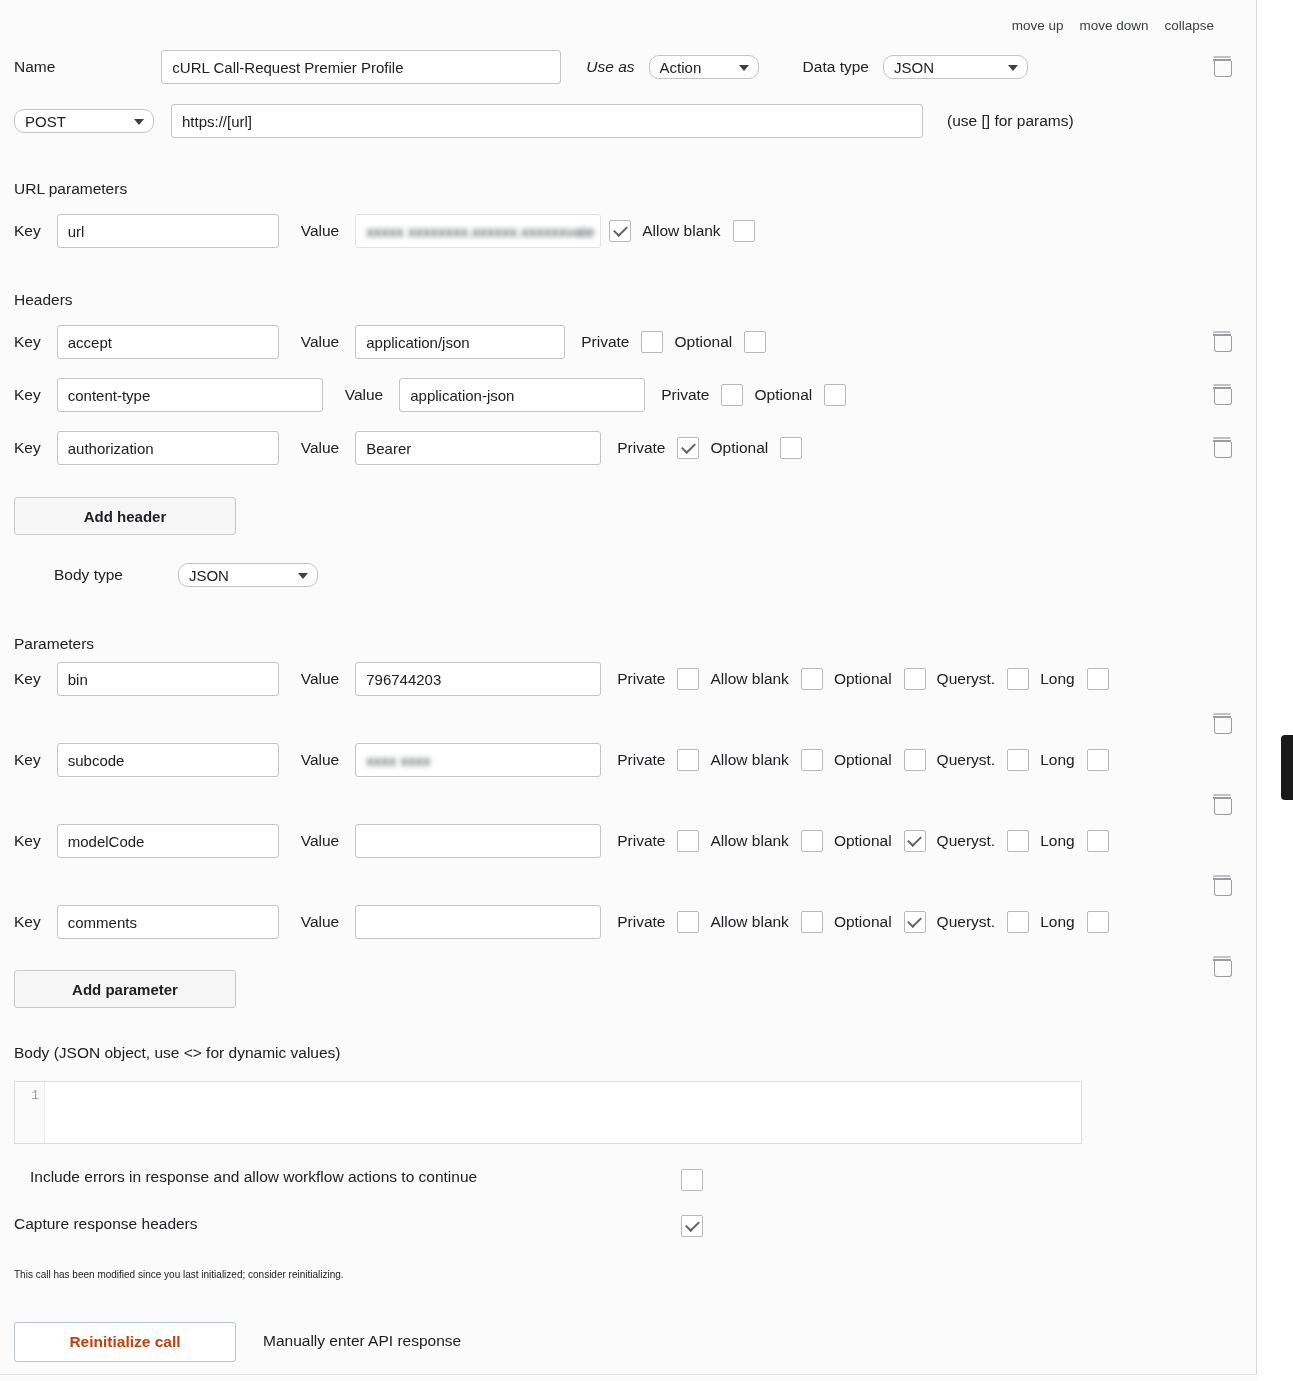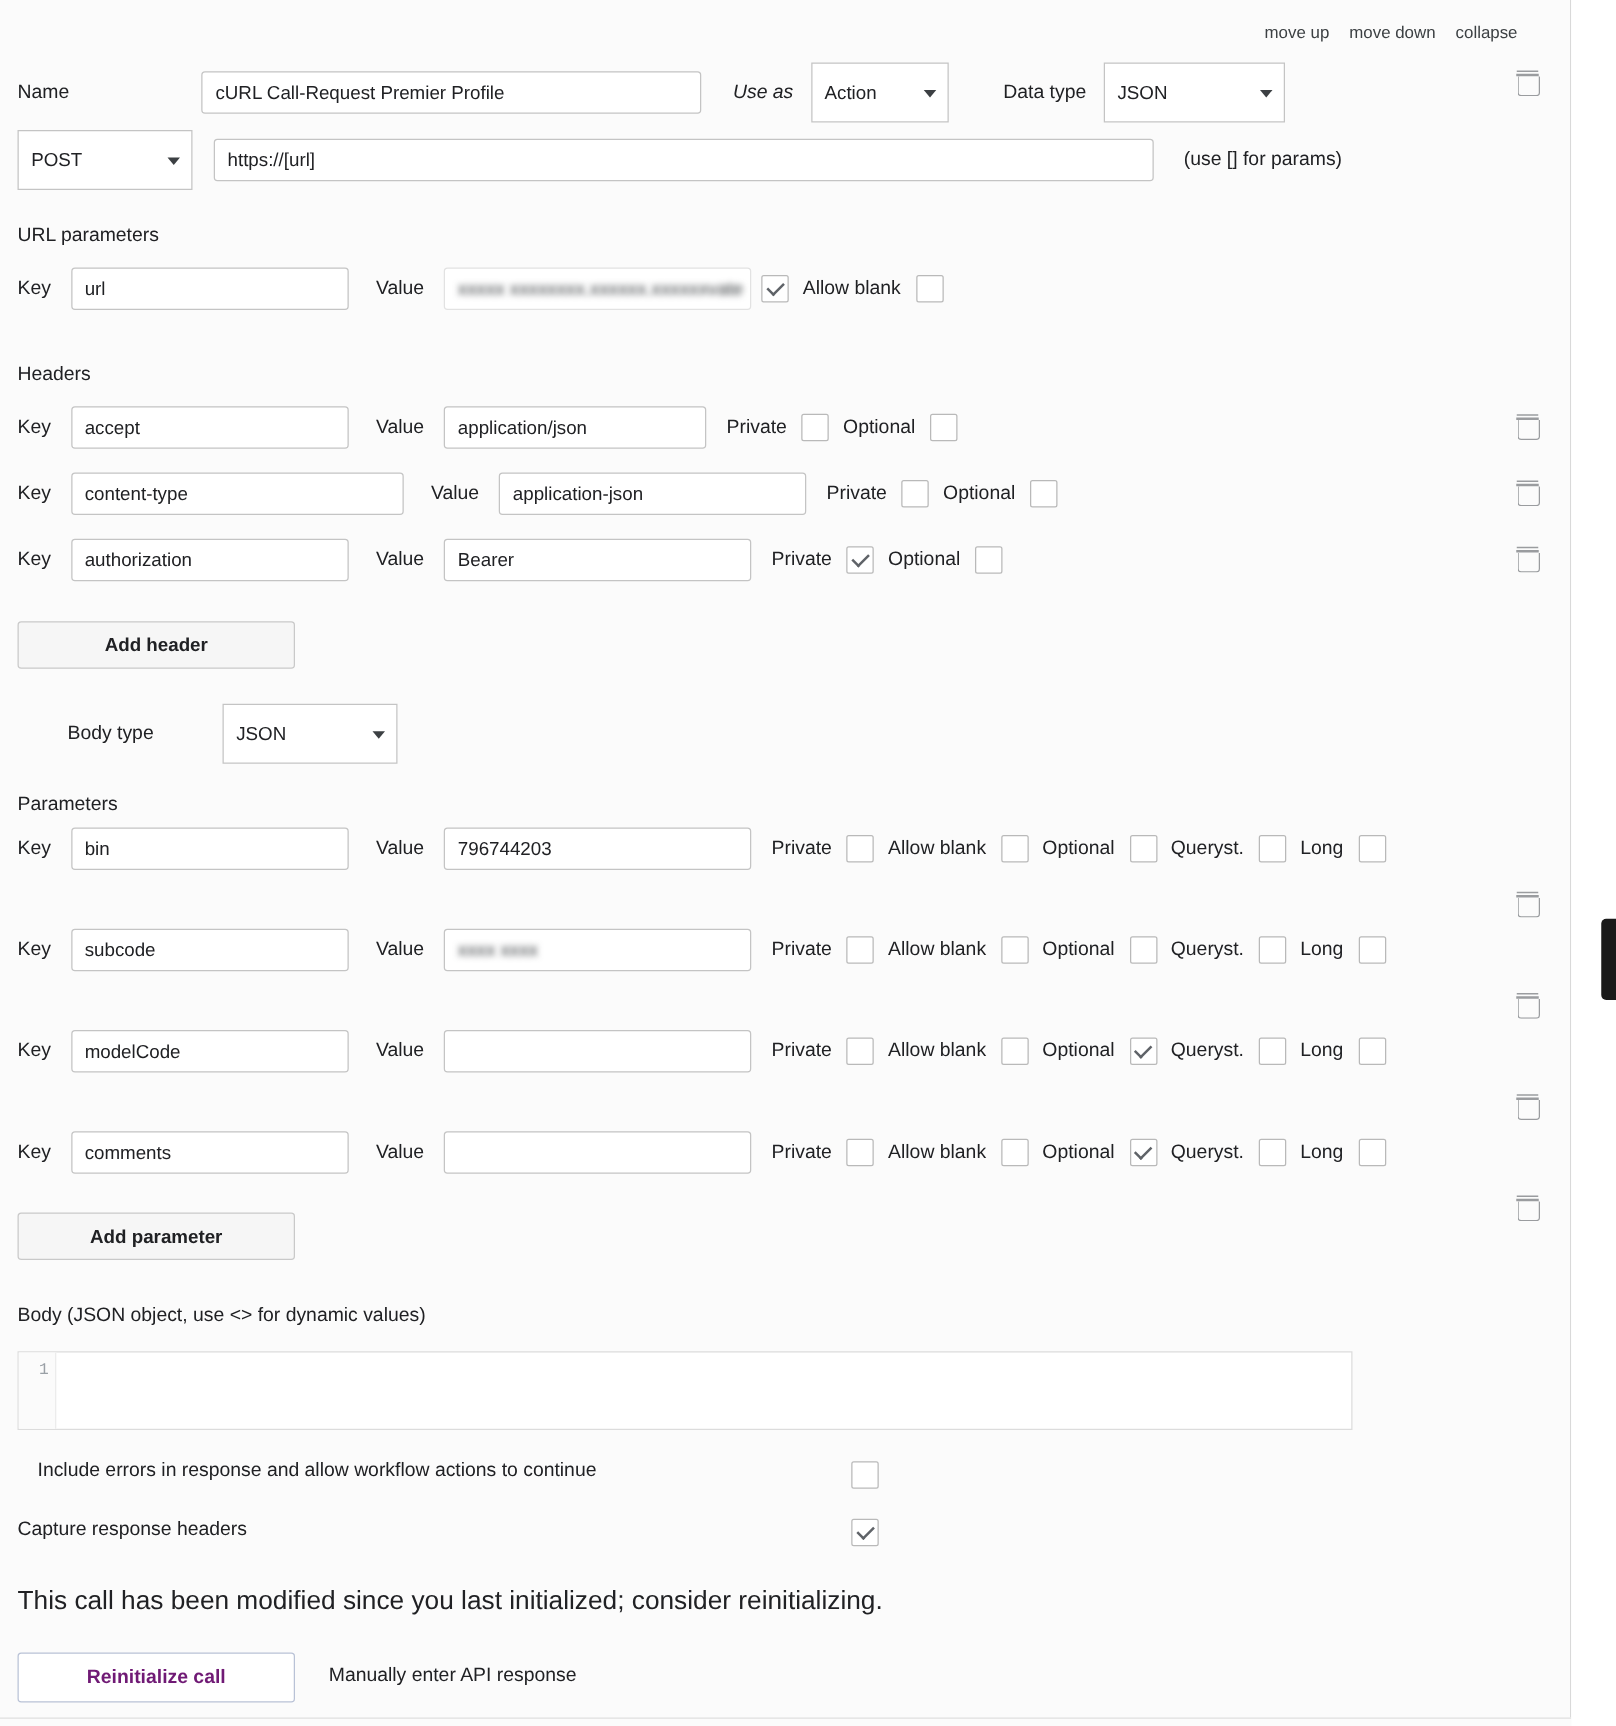--- a/index.html
+++ b/index.html
@@ -51,23 +51,23 @@
     background: #ffffff;
     padding: 0 10px;
     font-family: "Liberation Sans", sans-serif;
     font-size: 15px;
     color: #202124;
     outline: none;
   }
   input.txt::placeholder { color: #9aa0a6; }
 
   .sel {
-    height: 48px;
+    height: 24px;
     border: 1px solid #c4c4c4;
-    border-radius: 0;
+    border-radius: 10px;
     background: #ffffff;
     display: flex;
     align-items: center;
     padding: 0 10px;
     font-size: 15px;
     position: relative;
     cursor: pointer;
   }
   .sel .caret {
     position: absolute;
@@ -132,21 +132,21 @@
     font-weight: bold;
     font-size: 15px;
     color: #202124;
     cursor: pointer;
   }
   .btn-primary {
     height: 40px;
     border: 1px solid #b9c2d6;
     border-radius: 3px;
     background: #ffffff;
-    color: #701a75;
+    color: #c2410c;
     font-weight: bold;
     display: flex;
     align-items: center;
     justify-content: center;
     font-size: 15.5px;
     cursor: pointer;
   }
 
   .section-title { font-size: 15.5px; color: #202124; }
 
@@ -191,21 +191,21 @@
     border: 1px solid #c4c4c4;
     border-radius: 3px;
     background: #ffffff;
     display: flex;
     align-items: center;
     padding: 0 10px;
     overflow: hidden;
   }
 
   .hint { color: #202124; font-size: 15.5px; }
-  .note { color: #202124; font-size: 21px; }
+  .note { color: #202124; font-size: 10px; }
 
   .bottombar {
     position: absolute;
     left: 0; top: 1374px;
     width: 1257px; height: 7px;
     border-top: 1px solid #e0e0e0;
     background: #fbfbfb;
   }
   .side-tab {
     position: absolute;

